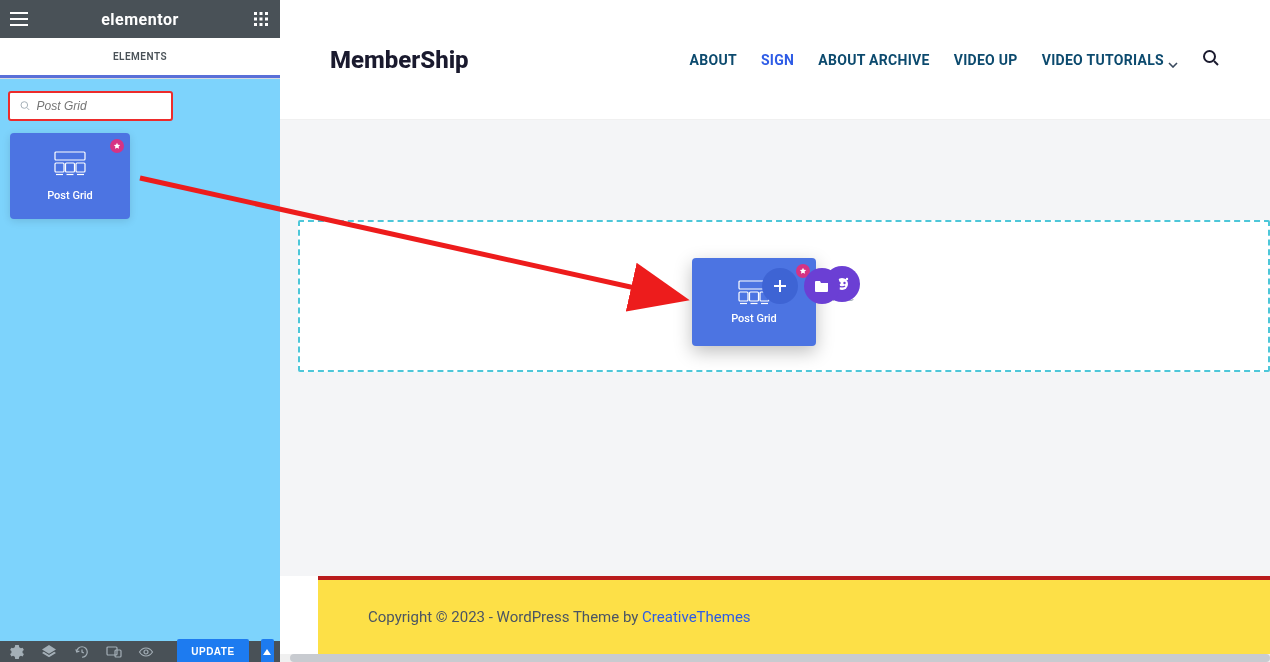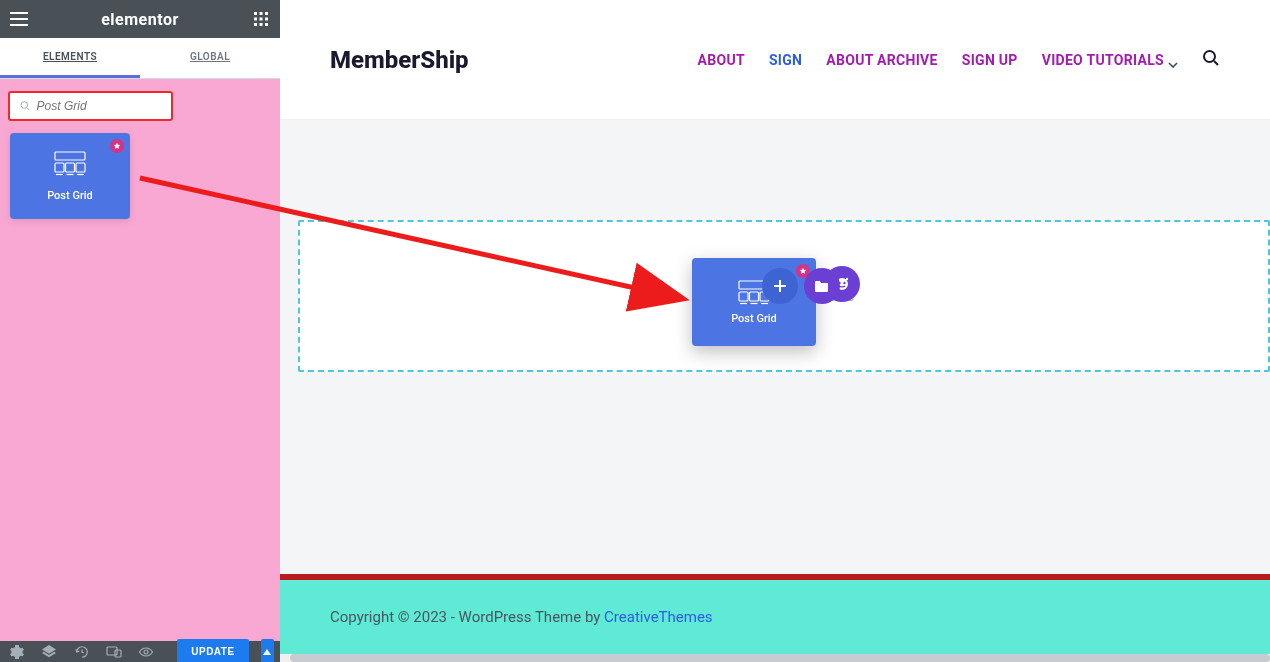--- a/index.html
+++ b/index.html
@@ -1,29 +1,29 @@
 <!DOCTYPE html>
 <html><head>
   <meta charset="utf-8">
   <style>
     * { margin: 0; padding: 0; box-sizing: border-box; }
     body { font-family: -apple-system, BlinkMacSystemFont, "Segoe UI", Roboto, sans-serif; overflow: hidden; }
     
     .app { display: flex; height: 662px; width: 1270px; }
     
     
-    .sidebar { width: 280px; background: #f9a8d4; display: flex; flex-direction: column; position: relative; }
+    .sidebar { width: 280px; background: #7dd3fc; display: flex; flex-direction: column; position: relative; }
     
     .sidebar-header { height: 38px; background: #495157; display: flex; align-items: center; }
     .sidebar-header .menu-btn { width: 38px; height: 38px; display: flex; align-items: center; justify-content: center; color: #fff; cursor: pointer; }
     .sidebar-header .brand { flex: 1; text-align: center; color: #fff; font-weight: 700; font-size: 16px; letter-spacing: 0.5px; }
     .sidebar-header .apps-btn { width: 38px; height: 38px; display: flex; align-items: center; justify-content: center; color: #fff; cursor: pointer; }
     
     .tabs { display: flex; background: #fff; border-bottom: 1px solid #d5dadf; }
-    .tab { flex: 1; text-align: center; padding: 13px 0; font-size: 10px; font-weight: 600; letter-spacing: 0.5px; color: #6d7882; cursor: pointer; text-decoration: underline; }
+    .tab { flex: 1; text-align: center; padding: 13px 0; font-size: 10px; font-weight: 600; letter-spacing: 0.5px; color: #6d7882; cursor: pointer; }
     .tab.active { color: #495157; border-bottom: 3px solid #5a6fd8; }
     
     .search-wrap { padding: 12px 8px; }
     .search-box { background: #fff; border-radius: 3px; border: 2px solid #ed2b2b; display: flex; align-items: center; height: 30px; padding: 0 10px; width: 165px; }
     .search-box svg { color: #a4afb7; margin-right: 6px; }
     .search-box input { border: none; outline: none; font-size: 12px; font-style: italic; color: #a4afb7; width: 100%; background: transparent; }
     
     .widgets { padding: 0 10px; display: flex; flex-wrap: wrap; }
     .widget-card { width: 120px; height: 86px; background: #4c74e2; border-radius: 4px; display: flex; flex-direction: column; align-items: center; justify-content: center; color: #fff; cursor: grab; position: relative; box-shadow: 0 2px 8px rgba(0,0,0,0.12); }
     .widget-card .badge { position: absolute; top: 6px; right: 6px; width: 14px; height: 14px; background: #d63384; border-radius: 50%; display: flex; align-items: center; justify-content: center; }
@@ -38,39 +38,39 @@
     .sidebar-footer .update-drop { background: #1d7bf0; width: 18px; height: 26px; display: flex; align-items: center; justify-content: center; color: #fff; margin-left: 2px; border-radius: 2px; cursor: pointer; }
     
     .collapse-handle { position: absolute; right: -12px; top: 50%; transform: translateY(-50%); width: 12px; height: 40px; background: #e6e9ec; border-radius: 0 3px 3px 0; display: flex; align-items: center; justify-content: center; color: #a4afb7; cursor: pointer; }
     
     
     .main { flex: 1; background: #fff; display: flex; flex-direction: column; overflow: hidden; position: relative; }
     
     .site-header { height: 120px; display: flex; align-items: center; padding: 12px 50px; border-bottom: 1px solid #f0f0f0; }
     .site-title { font-size: 24px; font-weight: 800; color: #1a1a2e; }
     .nav { margin-left: auto; display: flex; align-items: center; gap: 24px; }
-    .nav a { text-decoration: none; font-size: 14px; font-weight: 700; color: #a21caf; letter-spacing: 0.3px; }
+    .nav a { text-decoration: none; font-size: 14px; font-weight: 700; color: #0c4a6e; letter-spacing: 0.3px; }
     .nav a.active { color: #2e5ce6; }
     .nav .drop-item { display: flex; align-items: flex-end; gap: 4px; }
     .nav .search-ico { color: #1a1a2e; cursor: pointer; }
     
     .canvas { flex: 1; background: #f4f5f7; position: relative; padding: 100px 0 0 0; }
     .drop-zone { margin: 0 0 0 18px; height: 152px; border: 2px dashed #4dc7d9; background: #fff; border-radius: 2px; display: flex; align-items: center; justify-content: center; position: relative; }
     .drop-zone .hint { color: #a7b1bb; font-size: 14px; font-style: italic; }
     
     .dragging-widget { position: absolute; left: 692px; top: 258px; width: 124px; height: 88px; background: #4c74e2; border-radius: 4px; display: flex; flex-direction: column; align-items: center; justify-content: center; color: #fff; box-shadow: 0 6px 18px rgba(0,0,0,0.25); }
     .dragging-widget .badge { position: absolute; top: 6px; right: 6px; width: 14px; height: 14px; background: #d63384; border-radius: 50%; display: flex; align-items: center; justify-content: center; }
     .dragging-widget .wlabel { font-size: 11px; font-weight: 500; margin-top: 6px; }
     
     .zone-icons { position: absolute; left: 756px; top: 270px; display: flex; gap: 6px; z-index: 1; }
     .zone-icons .ci { width: 36px; height: 36px; border-radius: 50%; display: flex; align-items: center; justify-content: center; color: #fff; }
     .zone-icons .ci.add { background: #3e64d4; }
     .zone-icons .ci.folder { background: #6b3fd4; }
     
-    .site-footer { background: #5eead4; padding: 28px 50px; border-top: 6px solid #b91c1c; font-size: 15px; color: #4b5563; }
+    .site-footer { background: #fde047; padding: 28px 50px; border-top: 4px solid #b91c1c; font-size: 15px; color: #4b5563; margin-left: 38px; }
     .site-footer a { color: #2e5ce6; text-decoration: none; }
     
     .hscroll { height: 8px; background: #f0f0f0; position: relative; }
     .hscroll .thumb { position: absolute; left: 10px; right: 0; top: 0; bottom: 0; background: #c8cbd0; border-radius: 4px; }
     
     
     .arrow-svg { position: absolute; top: 0; left: 0; pointer-events: none; z-index: 10; }
   </style>
 </head>
 <body>
@@ -95,21 +95,20 @@
             <rect x="11" y="5.5" width="3" height="3" fill="#fff"></rect>
             <rect x="0" y="11" width="3" height="3" fill="#fff"></rect>
             <rect x="5.5" y="11" width="3" height="3" fill="#fff"></rect>
             <rect x="11" y="11" width="3" height="3" fill="#fff"></rect>
           </svg>
       </div>
     </div>
 
     <div class="tabs">
       <div class="tab active">ELEMENTS</div>
-      <div class="tab">GLOBAL</div>
     </div>
 
     <div class="search-wrap">
       <div class="search-box">
         <svg width="12" height="12" viewBox="0 0 16 16">
             <circle cx="6.5" cy="6.5" r="5" stroke="#a4afb7" stroke-width="1.5" fill="none"></circle>
             <line x1="10.5" y1="10.5" x2="14" y2="14" stroke="#a4afb7" stroke-width="1.5"></line>
           </svg>
         <input type="text" placeholder="Post Grid" style="">
       </div>
@@ -182,21 +181,21 @@
     </div>
   </div>
 
   <div class="main">
     <div class="site-header">
       <div class="site-title">MemberShip</div>
       <nav class="nav">
         <a href="#">ABOUT</a>
         <a href="#" class="active">SIGN</a>
         <a href="#">ABOUT ARCHIVE</a>
-        <a href="#">SIGN UP</a>
+        <a href="#">VIDEO UP</a>
         <a href="#" class="drop-item">
           <span>VIDEO TUTORIALS</span>
           <svg width="10" height="6" viewBox="0 0 10 6">
               <path d="M1 1l4 4 4-4" stroke="#3a4a5e" stroke-width="1.6" fill="none"></path>
             </svg>
         </a>
         <span class="search-ico">
           <svg width="18" height="18" viewBox="0 0 18 18">
               <circle cx="7.5" cy="7.5" r="5.5" stroke="#1a1a2e" stroke-width="2" fill="none"></circle>
               <line x1="12" y1="12" x2="16" y2="16" stroke="#1a1a2e" stroke-width="2"></line>

